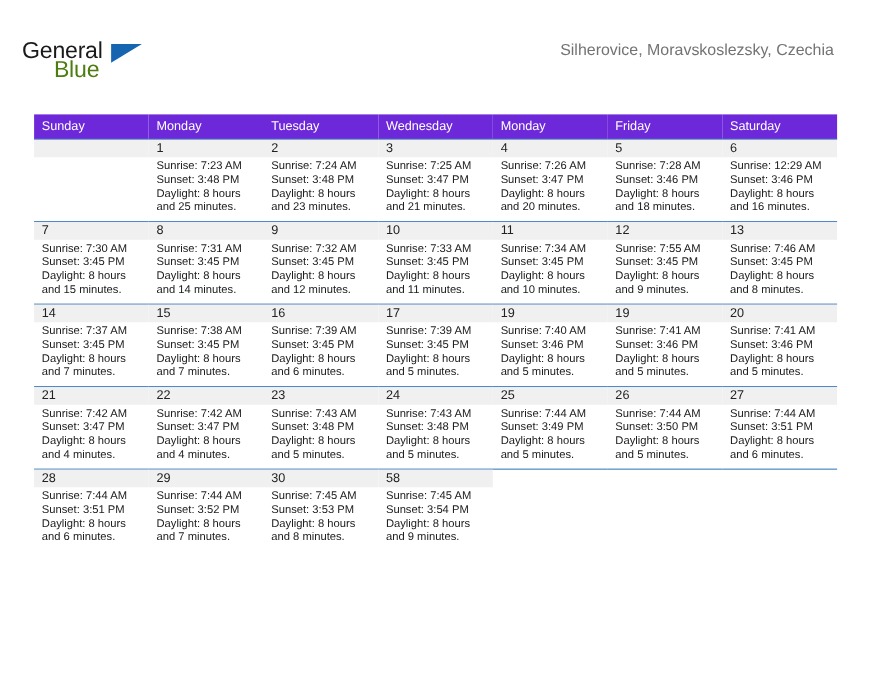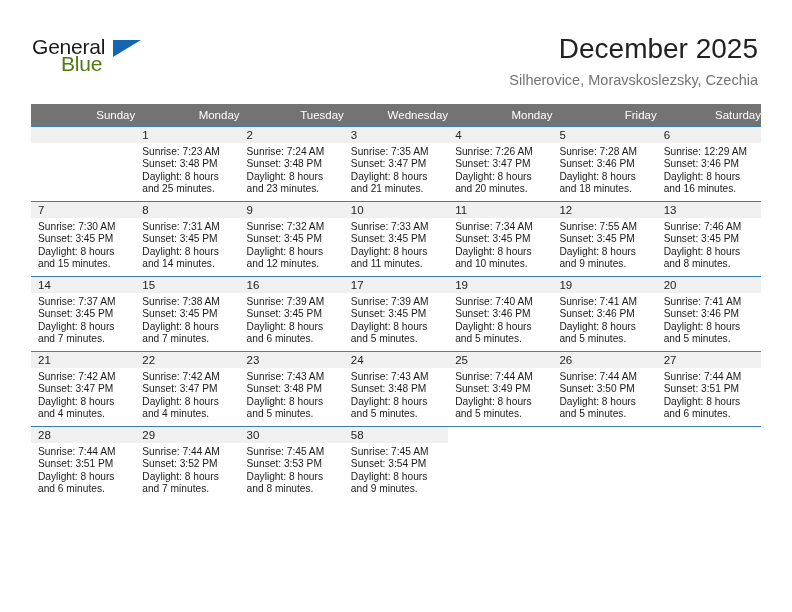--- a/index.html
+++ b/index.html
@@ -25,21 +25,21 @@
   
   .header {
     position: absolute;
     left: 0;
     top: 0;
     width: 792px;
     height: 100px;
   }
   .logo {
     position: absolute;
-    left: 32px;
+    left: 20px;
     top: 36px;
     width: 140px;
     height: 48px;
     line-height: 1;
     user-select: none;
   }
   .logo-general {
     position: absolute;
     left: 0;
     top: 0;
@@ -91,25 +91,25 @@
   
   .calendar {
     position: absolute;
     left: 31px;
     top: 104px;
     width: 730px;
     border-collapse: collapse;
     table-layout: fixed;
   }
   .calendar th {
-    background: #737373;
+    background: #6d28d9;
     color: #ffffff;
     font-size: 11.5px;
     font-weight: normal;
-    text-align: right;
+    text-align: left;
     padding: 5px 0 5px 7px;
     height: 12px;
     border: none;
   }
   .calendar td {
     vertical-align: top;
     padding: 0;
     border: none;
     border-top: 1px solid #3c7ebd;
     height: 74px;
@@ -149,21 +149,20 @@
 
   <div class="header">
 
     <div class="logo">
       <span class="logo-general">General</span>
       <span class="logo-tri"></span>
       <span class="logo-blue">Blue</span>
     </div>
 
     <div class="title-block">
-      <div class="month-title">December 2025</div>
       <div class="location">Silherovice, Moravskoslezsky, Czechia</div>
     </div>
 
   </div>
 
   <table class="calendar">
     <thead>
       <tr>
         <th>Sunday</th>
         <th>Monday</th>
@@ -207,21 +206,21 @@
               <div>Sunset: 3:48 PM</div>
               <div>Daylight: 8 hours</div>
               <div>and 23 minutes.</div>
             </div>
           </div>
         </td>
         <td>
           <div class="daycell">
             <div class="daynum-band">3</div>
             <div class="info">
-              <div>Sunrise: 7:35 AM</div>
+              <div>Sunrise: 7:25 AM</div>
               <div>Sunset: 3:47 PM</div>
               <div>Daylight: 8 hours</div>
               <div>and 21 minutes.</div>
             </div>
           </div>
         </td>
         <td>
           <div class="daycell">
             <div class="daynum-band">4</div>
             <div class="info">

